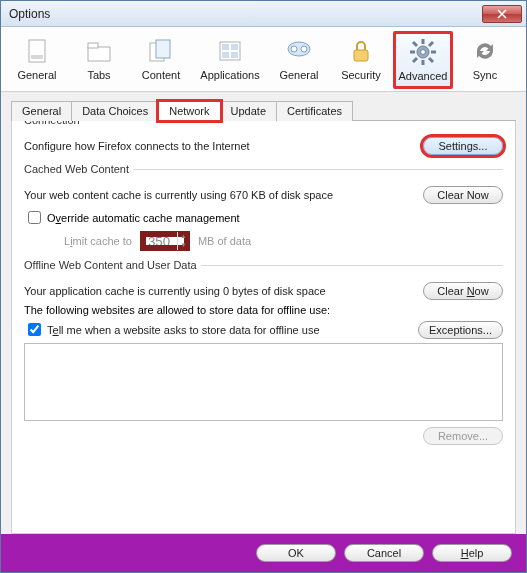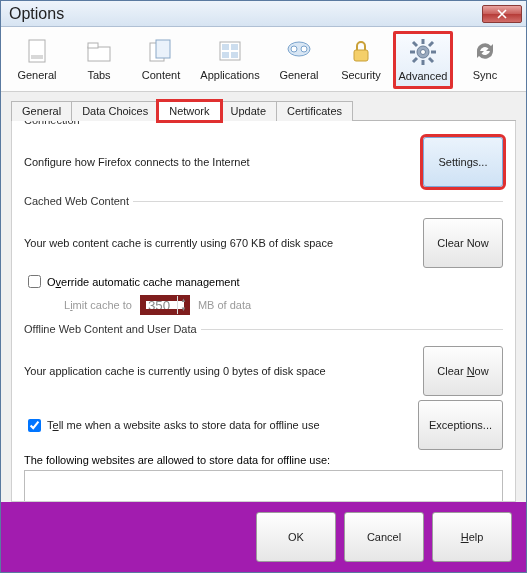--- a/index.html
+++ b/index.html
@@ -21,21 +21,21 @@
     flex-direction: column;
   }
   .titlebar {
     height: 26px;
     background: linear-gradient(to bottom, #eef4fb, #d7e4f2);
     border-bottom: 1px solid #b0c0d4;
     display: flex;
     align-items: center;
     padding: 0 4px 0 8px;
   }
-  .titlebar-text { flex: 1; color: #222; font-size: 16px; }
+  .titlebar-text { flex: 1; color: #222; font-size: 12px; }
   .close-btn {
     width: 40px; height: 18px;
     background: linear-gradient(to bottom, #e9a4a0, #c9605c 48%, #b63c38 52%, #d36e6a);
     border: 1px solid #8a3a37;
     border-radius: 2px;
     display: flex; align-items: center; justify-content: center;
     color: #fff; font-weight: bold; font-size: 10px;
   }
   .toolbar {
     display: flex;
@@ -116,24 +116,24 @@
   }
   .group-body { margin-top: -10px; }
   .row {
     display: flex;
     align-items: center;
     margin: 4px 0;
   }
   .row .label { flex: 1; color: #222; }
   .btn {
     min-width: 80px;
-    padding: 18px 10px;
+    padding: 2px 10px;
     background: linear-gradient(to bottom, #fefefe, #e6e6e6);
     border: 1px solid #9c9c9c;
-    border-radius: 3px;
+    border-radius: 9px;
     color: #222;
     font-size: 11px;
     text-align: center;
     cursor: pointer;
   }
   .btn.highlight {
     outline: 3px solid #e03030;
     outline-offset: 0px;
     background: linear-gradient(to bottom,#eaf3fc,#cfe2f5);
     border-color:#7da7d9;
@@ -328,26 +328,26 @@
     </div>
 
     <div class="group">
       <span class="group-title">Offline Web Content and User Data</span>
       <div class="group-body">
         <div class="row">
           <span class="label">Your application cache is currently using 0 bytes of disk space</span>
           <span class="btn"><span>Clear <span class="u">N</span>ow</span></span>
         </div>
         <div class="row">
+          <span>The following websites are allowed to store data for offline use:</span>
+        </div>
+        <div class="row">
           <input type="checkbox" class="chk" checked="" style="">
           <span class="label"><span>T</span><span class="u">e</span><span>ll me when a website asks to store data for offline use</span></span>
           <span class="btn">Exceptions...</span>
-        </div>
-        <div class="row">
-          <span>The following websites are allowed to store data for offline use:</span>
         </div>
         <div class="listbox"></div>
         <div class="row" style="justify-content:flex-end; margin-top:6px">
           <span class="btn disabled">Remove...</span>
         </div>
       </div>
     </div>
 
   </div>
 

